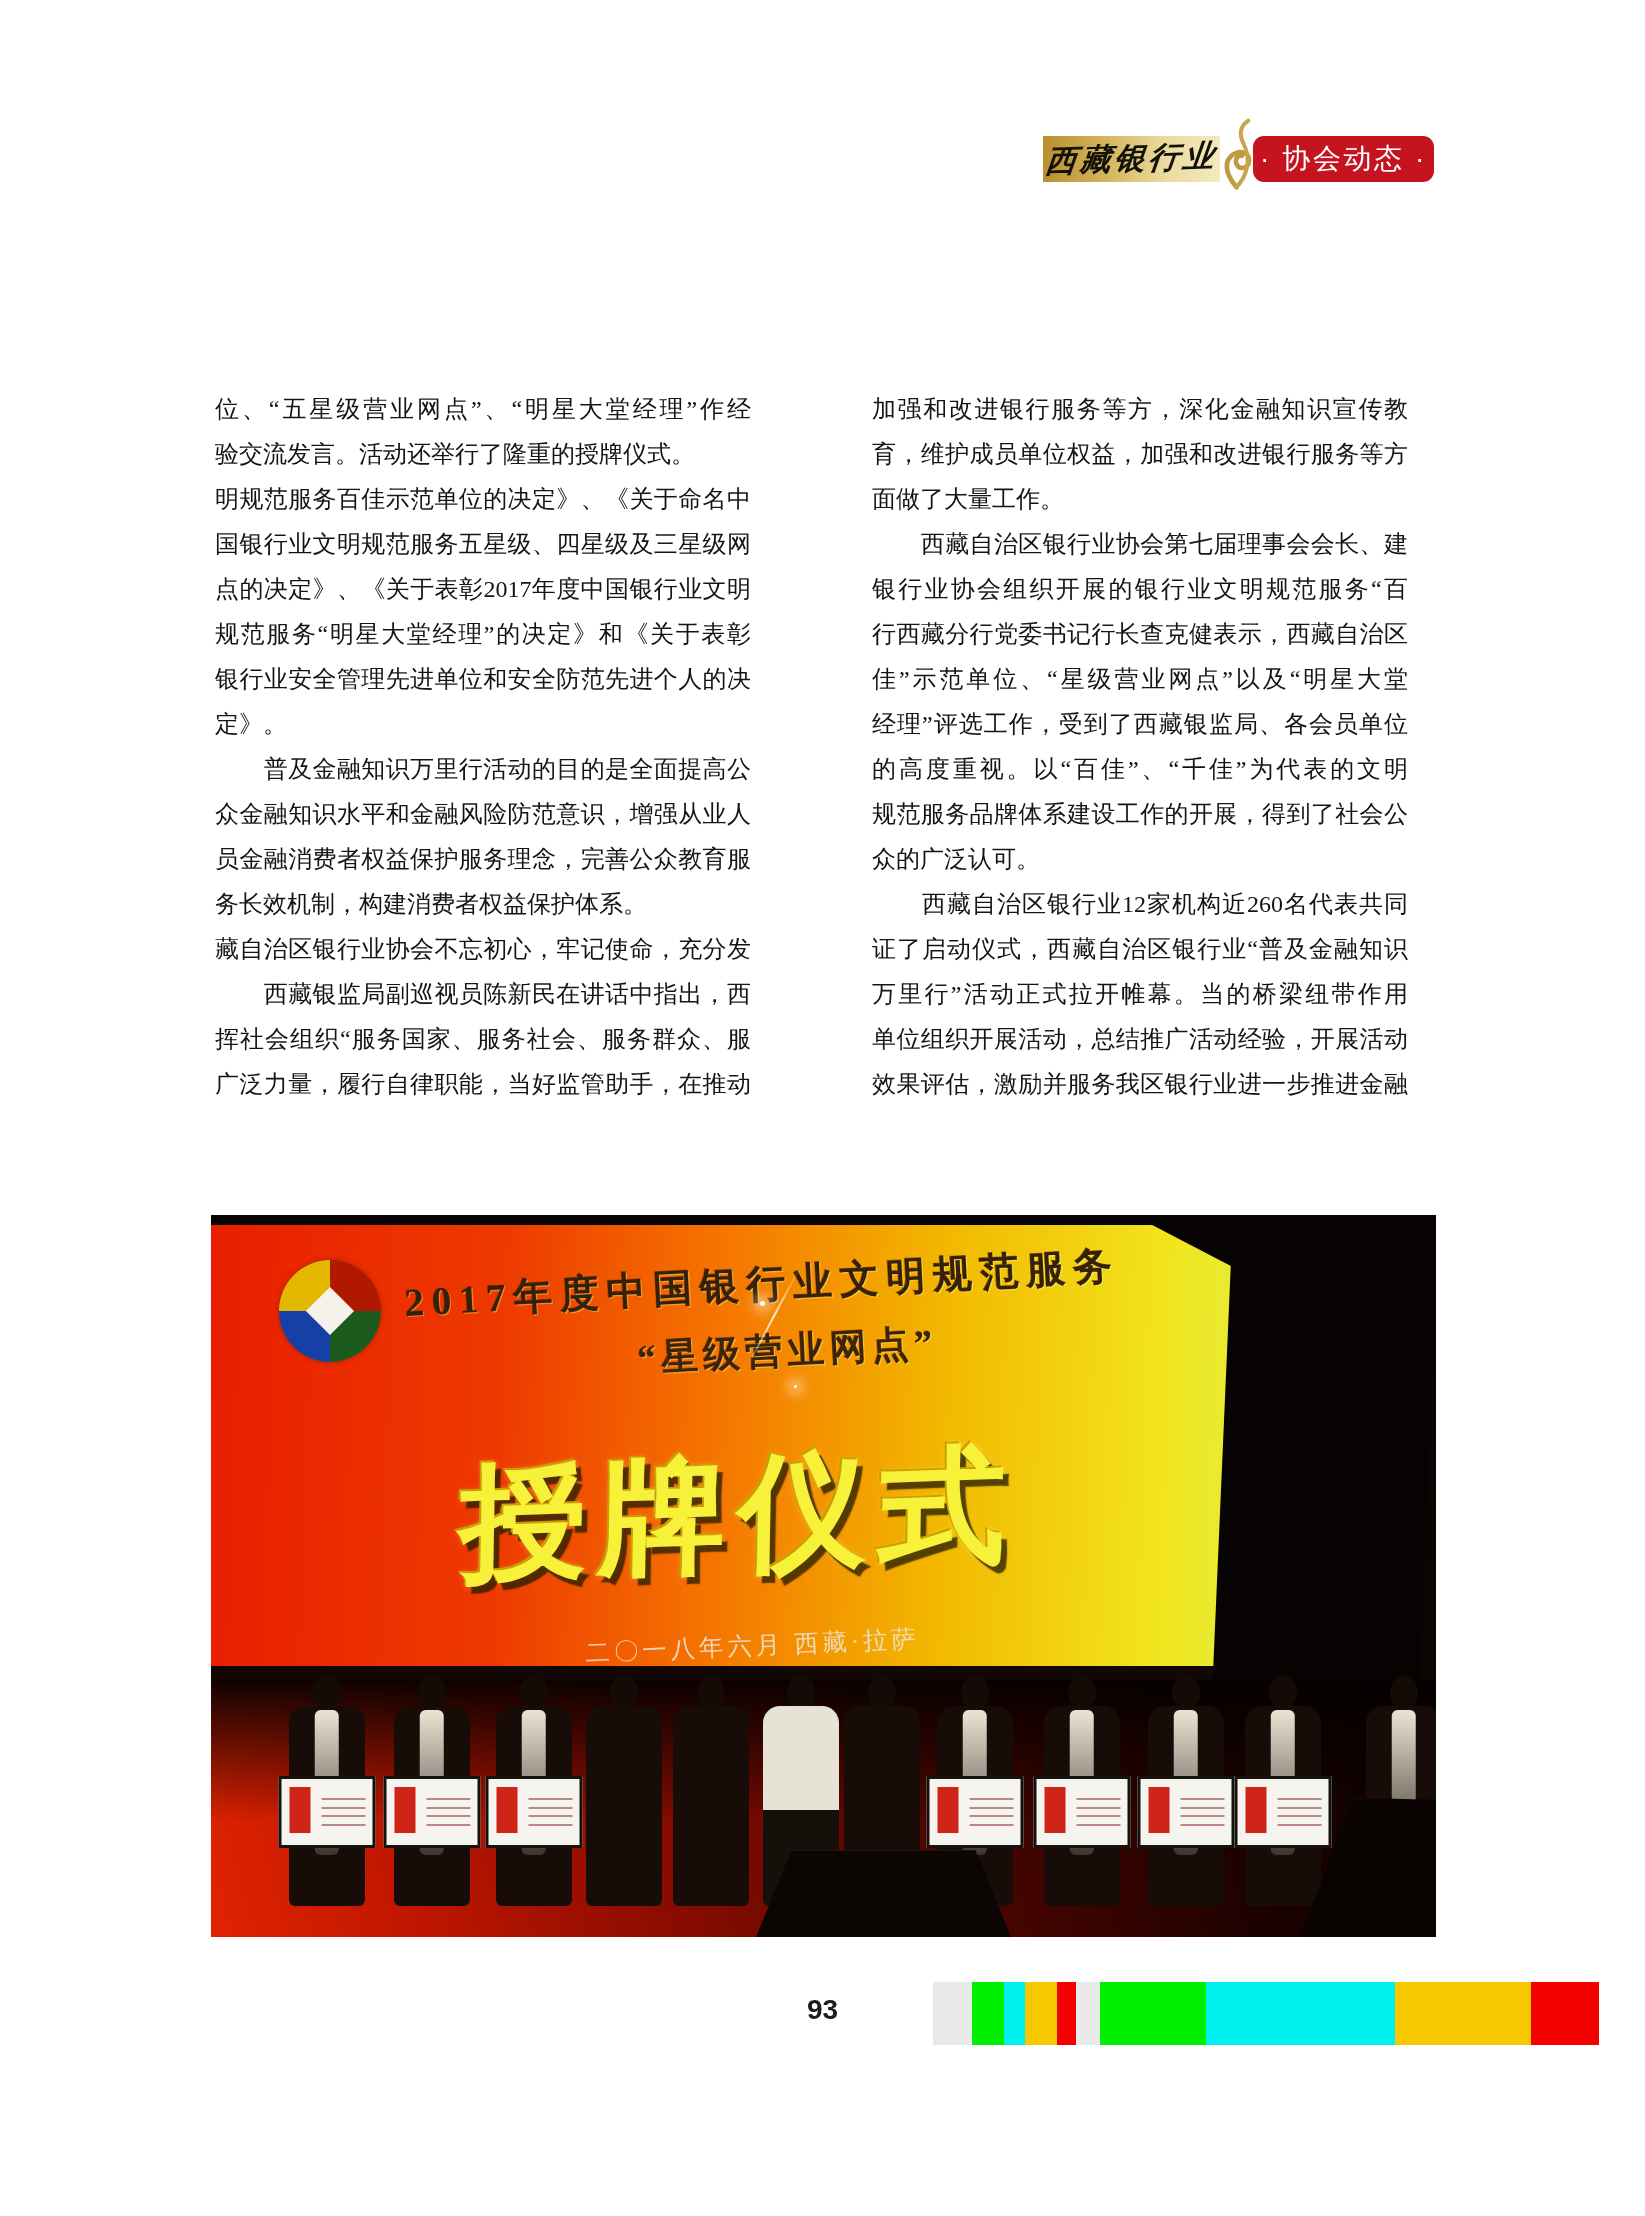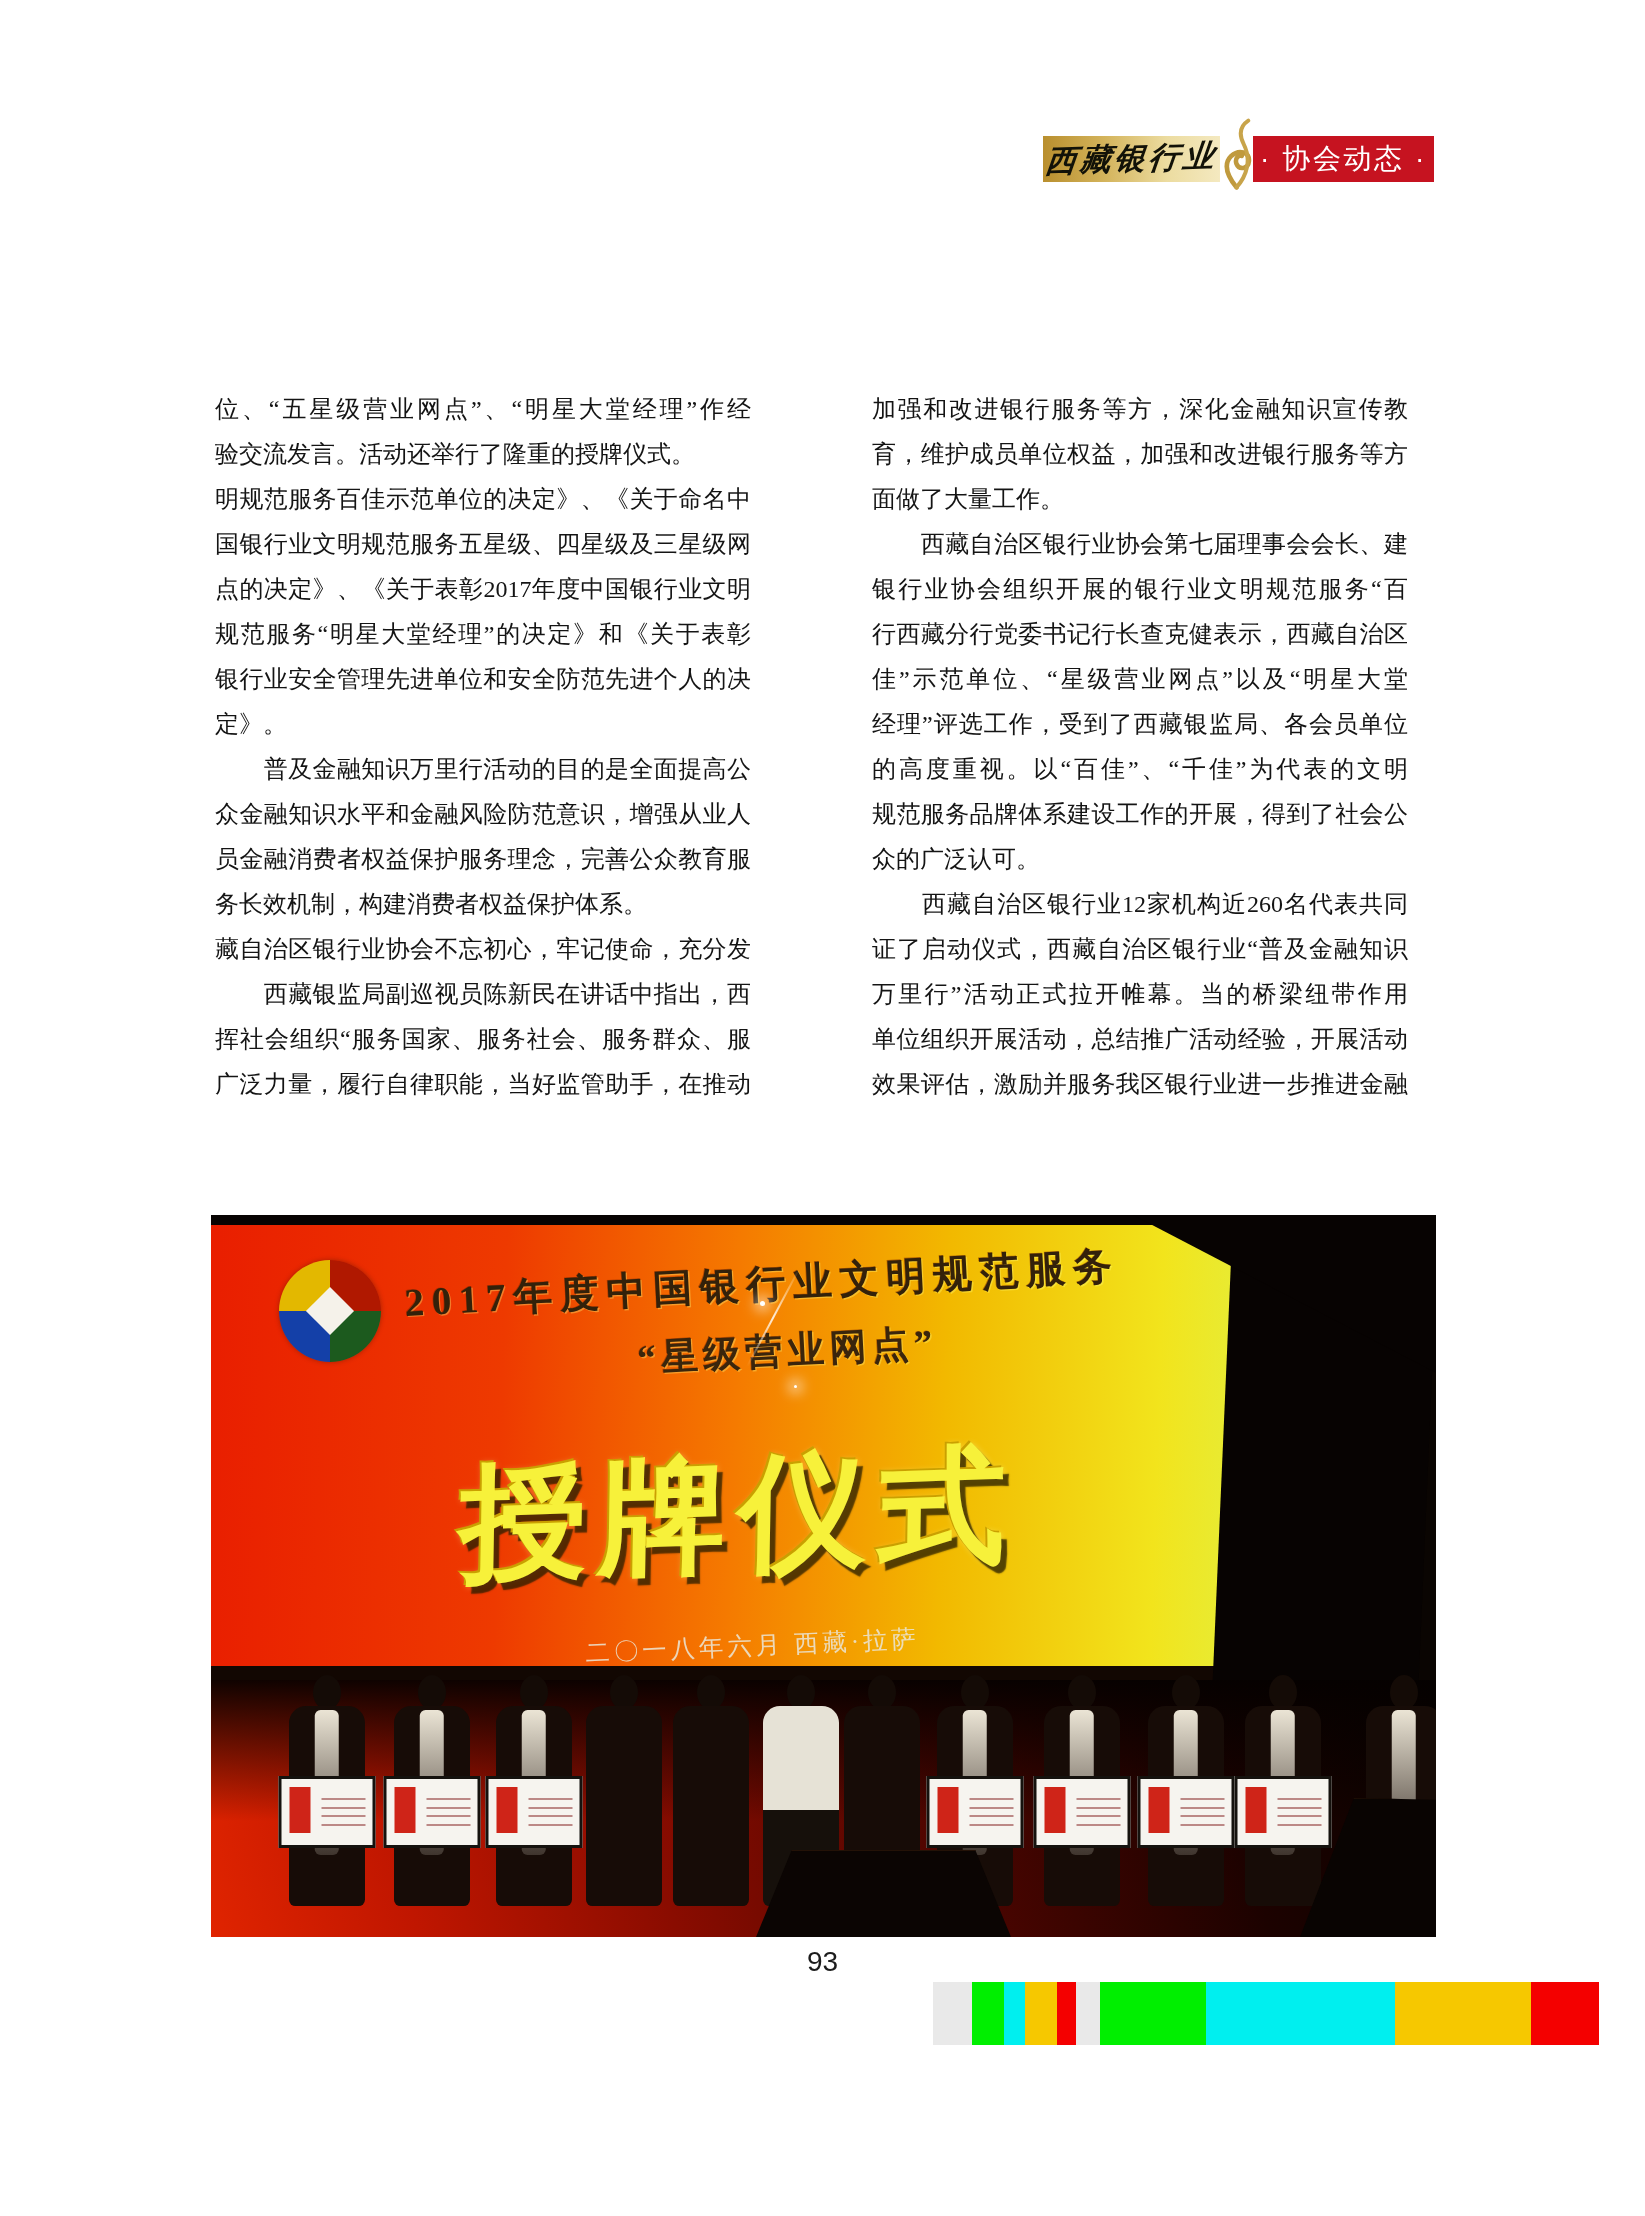--- a/index.html
+++ b/index.html
@@ -18,20 +18,21 @@
   }
   .gold-banner span {
     font-weight:bold; font-style:italic; font-size:31px; color:#121208;
     letter-spacing:3.2px; transform:skewX(-8deg) rotate(-2deg); white-space:nowrap;
   }
   .ornament { position:absolute; left:1216px; top:118px; width:41px; height:72px; }
   .red-banner {
     position:absolute; left:1253px; top:136px; width:181px; height:46px;
     display:flex; align-items:center; justify-content:center;
     font-family:"Liberation Sans", sans-serif;
+    border-radius:11px;
   }
   .red-banner span { color:#ffffff; font-size:28px; letter-spacing:2.6px; white-space:nowrap; }
 
   
   .col { position:absolute; top:387px; width:536px; font-size:24px; color:#141414; }
   .col-left  { left:215px; }
   .col-right { left:872px; }
   .line { height:45px; line-height:45px; overflow:hidden;
           text-align:justify; text-align-last:justify; }
   .line.end { text-align:right; text-align-last:left; }
@@ -98,22 +99,22 @@
     background:repeating-linear-gradient(rgba(0,0,0,0) 0 6.4px, rgba(130,30,30,.5) 6.4px 8.4px); }
 
   .monitor-c { position:absolute; left:545px; top:635px; width:255px; height:87px; background:#0b0503;
     clip-path:polygon(14% 0, 86% 0, 100% 100%, 0 100%); border-top:1.9px solid #241207; }
   .monitor-r { position:absolute; left:1089px; top:583px; width:245px; height:139px; background:#090402;
     clip-path:polygon(22% 0, 78% 2%, 100% 100%, 0 100%); border-top:1.9px solid #1d0e05; }
 
   
   .color-bar { position:absolute; left:933px; top:1982px; height:63px; display:flex; }
   .color-bar div { height:100%; }
-  .page-number { position:absolute; left:784px; top:1946px; width:77px; text-align:center;
-    font-family:"Liberation Sans", sans-serif; font-size:28px; font-weight:normal; color:#1c1c1c; }
+  .page-number { position:absolute; left:784px; top:1994px; width:77px; text-align:center;
+    font-family:"Liberation Sans", sans-serif; font-size:28px; font-weight:bold; color:#1c1c1c; }
 </style>
 </head>
 <body>
 
 <div class="page">
 
   <div class="gold-banner">
     <span>西藏银行业</span>
   </div>
   <svg class="ornament" viewBox="0 0 60 110">

